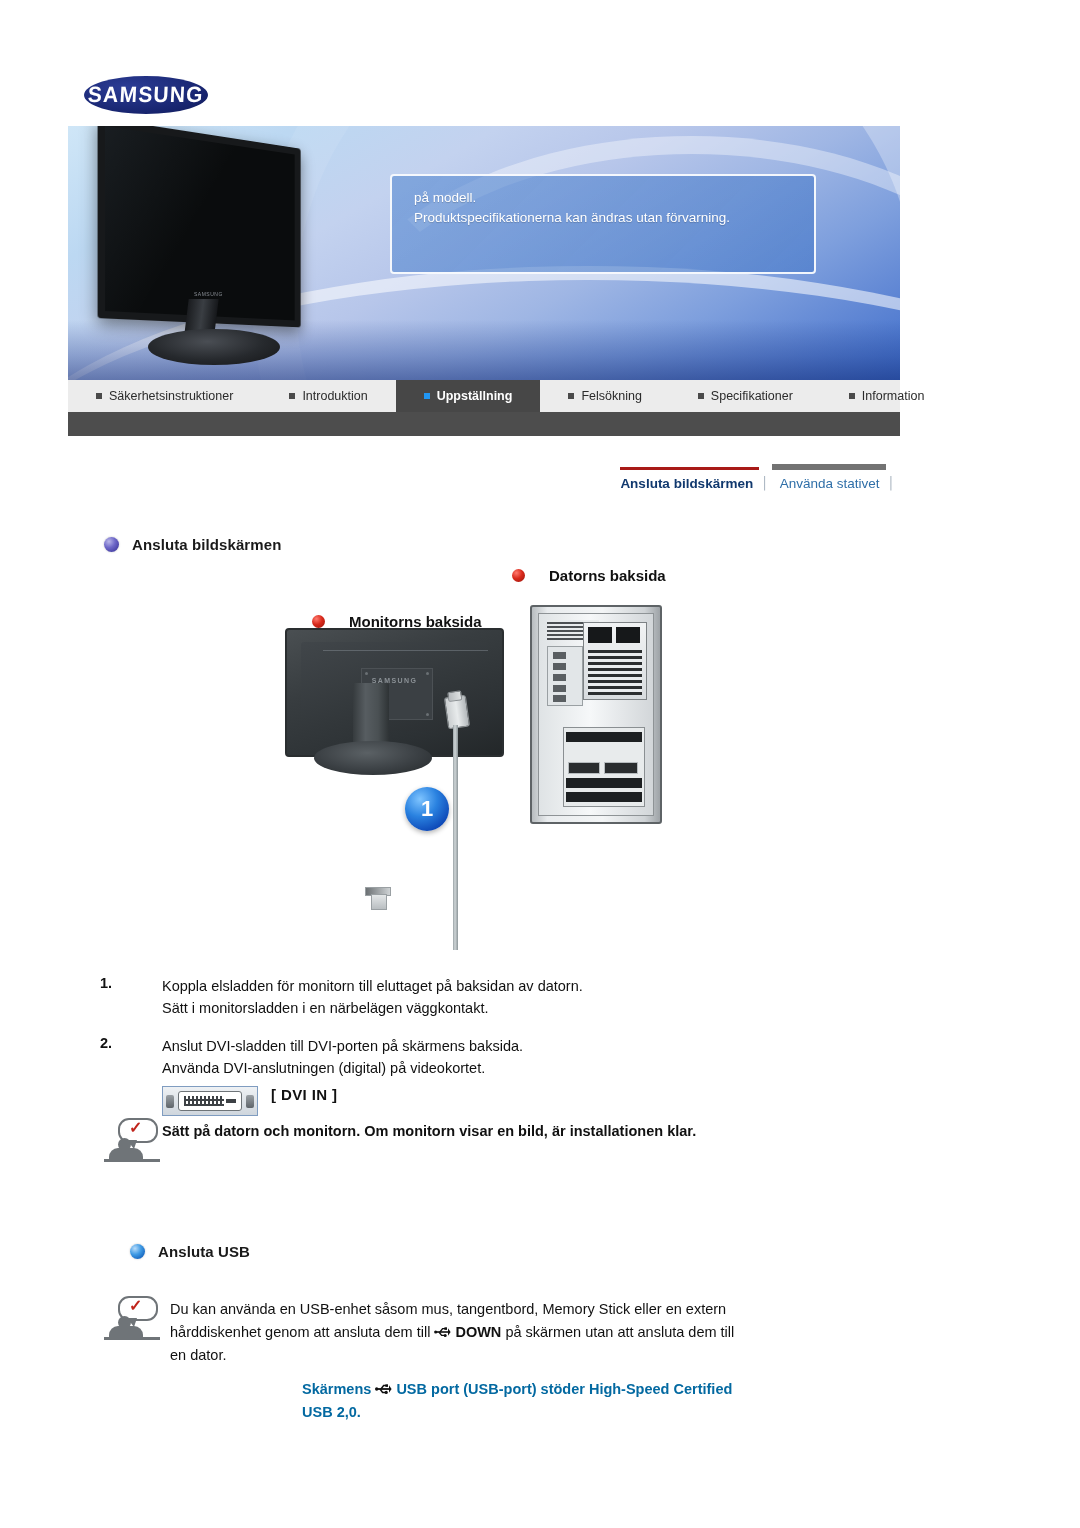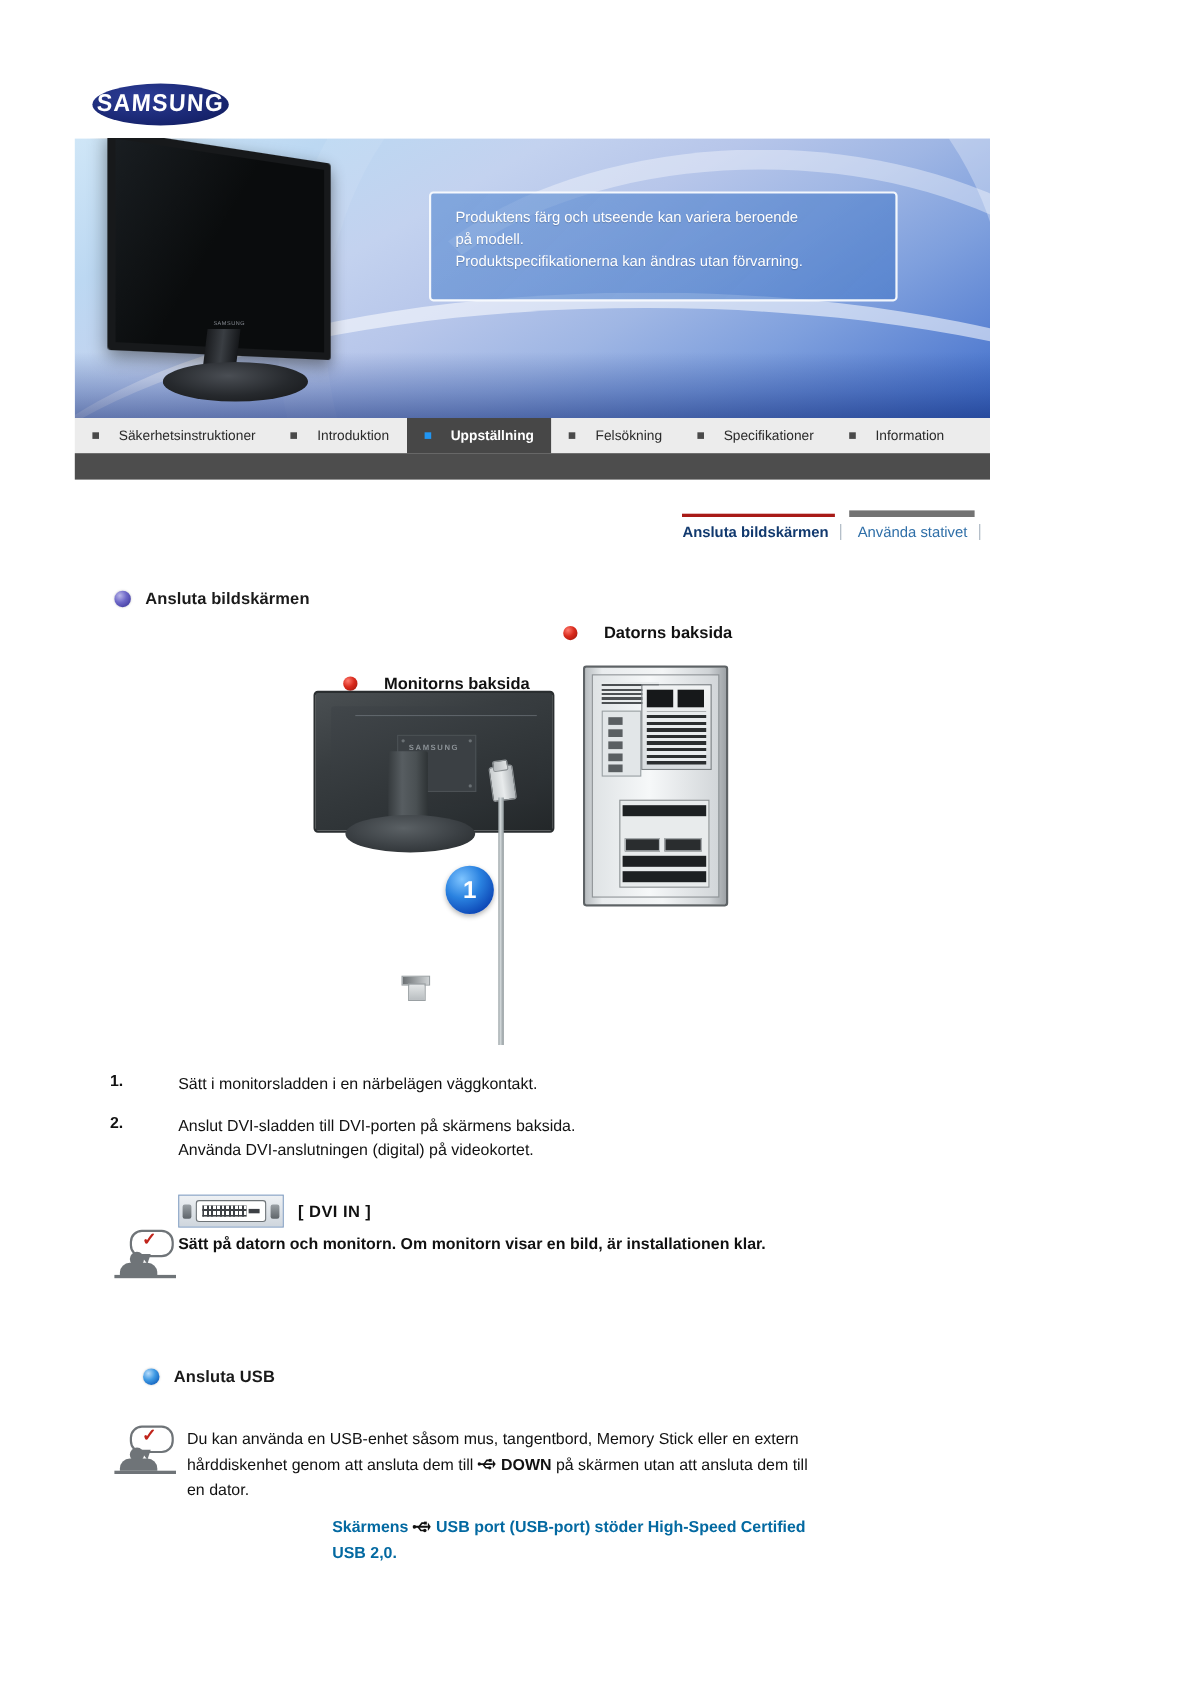--- a/index.html
+++ b/index.html
@@ -178,22 +178,22 @@
     top: 380px;
     width: 832px;
     height: 32px;
     background: #ececec;
     display: flex;
     align-items: stretch;
   }
   .tab {
     display: flex;
     align-items: center;
-    gap: 18px;
-    padding: 0 16px;
+    gap: 7px;
+    padding: 0 28px;
     font-size: 12.5px;
     color: #2b2b2b;
     white-space: nowrap;
     cursor: pointer;
   }
   .tab .tab-sq {
     width: 6px; height: 6px;
     background: #4a4a4a;
     display: inline-block;
     flex: 0 0 auto;
@@ -489,21 +489,21 @@
     line-height: 22px;
     color: #111;
   }
 
   
   .dvi-row {
     position: absolute;
     left: 162px;
     top: 1086px;
     display: flex;
-    align-items: center;
+    align-items: flex-start;
     gap: 13px;
   }
   .dvi-icon {
     width: 96px; height: 30px;
     border: 1px solid #7f9cc0;
     background: linear-gradient(180deg,#eef1f4,#cfd6dd);
     display: flex; align-items: center; justify-content: center;
     gap: 4px;
     padding: 0 3px;
     box-sizing: border-box;
@@ -627,21 +627,20 @@
     <div class="hero-darkband"></div>
 
     <div class="monitor-photo">
       <div class="mp-screen"></div>
       <div class="mp-logo">SAMSUNG</div>
       <div class="mp-neck"></div>
       <div class="mp-base"></div>
     </div>
 
     <div class="notice-box">
-      <div class="notice-line">Produktens färg och utseende kan variera beroende</div>
       <div class="notice-line">på modell.</div>
       <div class="notice-line">Produktspecifikationerna kan ändras utan förvarning.</div>
     </div>
   </div>
 
   <div class="tabbar">
     <div class="tab">
       <span class="tab-sq"></span>
       <span>Säkerhetsinstruktioner</span>
     </div>
@@ -744,20 +743,21 @@
           <span class="slot" style="top:64px;"></span>
         </div>
       </div>
     </div>
   </div>
 
   <div class="steps">
     <div class="step">
       <div class="step-num">1.</div>
       <div class="step-body">
+        <div>Koppla elsladden för monitorn till eluttaget på baksidan av datorn.</div>
         <div>Sätt i monitorsladden i en närbelägen väggkontakt.</div>
       </div>
     </div>
     <div class="step">
       <div class="step-num">2.</div>
       <div class="step-body">
         <div>Anslut DVI-sladden till DVI-porten på skärmens baksida.</div>
         <div>Använda DVI-anslutningen (digital) på videokortet.</div>
       </div>
     </div>

